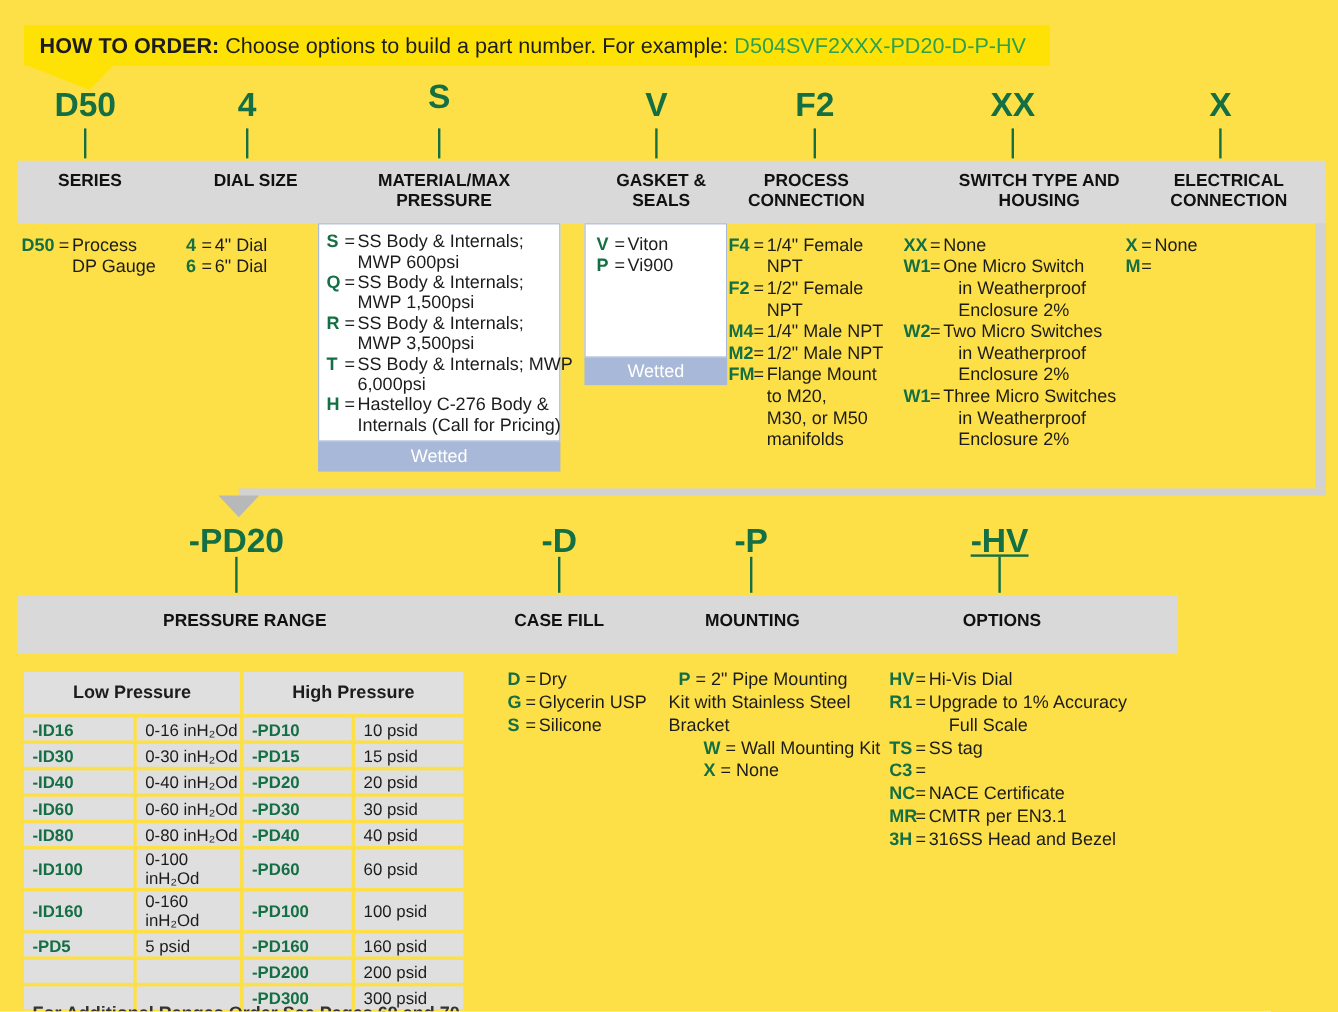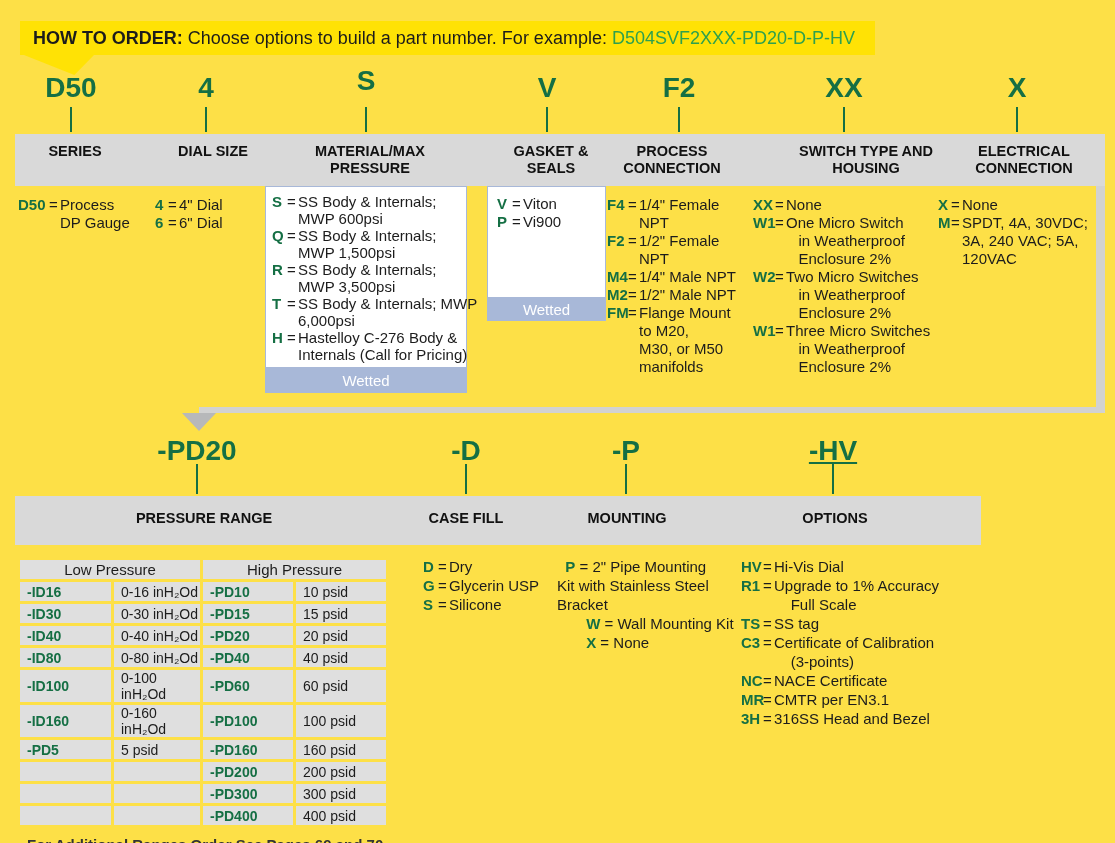--- a/index.html
+++ b/index.html
@@ -62,21 +62,21 @@
   
   #rborder{left:1096px;top:186px;width:9px;height:221px;background:var(--line)}
   #elbowline{left:199px;top:407px;width:906px;height:6px;background:var(--line)}
   #elbowarrow{left:182px;top:413px;width:0;height:0;
     border-left:17px solid transparent;border-right:17px solid transparent;
     border-top:18px solid var(--arrowc)}
 
   
   #ptable{left:17px;top:557px}
   #ptable table{border-collapse:separate;border-spacing:3px;font-size:14px}
-  #ptable th{background:var(--cell);font-weight:normal;font-size:15px;height:19px;text-align:center}
+  #ptable th{background:var(--cell);font-weight:bold;font-size:15px;height:35px;text-align:center}
   #ptable td{background:var(--cell);height:19px;padding:0 0 0 7px;vertical-align:middle}
   #ptable td.pcode{color:var(--green);font-weight:bold}
 
   #list-casefill{left:423px;top:557px;--cw:15px;line-height:19px}
   #mounting{left:557px;top:557px;font-size:15px;line-height:19px;white-space:pre}
   #mounting .gc{color:var(--green);font-weight:bold}
   #list-optcol{left:741px;top:557px;--cw:22px;line-height:19px}
 
   #footer-note{left:27px;top:836px;font-size:15px;font-weight:bold;white-space:nowrap;color:#333}
 </style>
@@ -257,23 +257,20 @@
     </div>
   <div class="olist" id="list-electrical">
       <div class="opt">
         <span class="ocode">X</span>
         <span class="oeq">=</span>
         <span class="odesc">None</span>
       </div>
       <div class="opt">
         <span class="ocode">M</span>
         <span class="oeq">=</span>
-        <span class="odesc">SPDT, 4A, 30VDC;
-3A, 240 VAC; 5A,
-120VAC</span>
       </div>
     </div>
 
   <div class="abs" id="rborder"></div>
   <div class="abs" id="elbowline"></div>
   <div class="abs" id="elbowarrow"></div>
 
   <div id="codes2">
       <div class="code2" style="left: 197px;">-PD20</div>
       <div class="tick tick2" style="left: 196px;"></div>
@@ -319,20 +316,26 @@
             <td class="pcode">-PD15</td>
             <td class="pval">15 psid</td>
           </tr>
           <tr>
             <td class="pcode">-ID40</td>
             <td class="pval">0-40 inH₂Od</td>
             <td class="pcode">-PD20</td>
             <td class="pval">20 psid</td>
           </tr>
           <tr>
+            <td class="pcode">-ID60</td>
+            <td class="pval">0-60 inH₂Od</td>
+            <td class="pcode">-PD30</td>
+            <td class="pval">30 psid</td>
+          </tr>
+          <tr>
             <td class="pcode">-ID80</td>
             <td class="pval">0-80 inH₂Od</td>
             <td class="pcode">-PD40</td>
             <td class="pval">40 psid</td>
           </tr>
           <tr>
             <td class="pcode">-ID100</td>
             <td class="pval">0-100 inH₂Od</td>
             <td class="pcode">-PD60</td>
             <td class="pval">60 psid</td>
@@ -406,22 +409,20 @@
     Full Scale</span>
       </div>
       <div class="opt">
         <span class="ocode">TS</span>
         <span class="oeq">=</span>
         <span class="odesc">SS tag</span>
       </div>
       <div class="opt">
         <span class="ocode">C3</span>
         <span class="oeq">=</span>
-        <span class="odesc">Certificate of Calibration
-    (3-points)</span>
       </div>
       <div class="opt">
         <span class="ocode">NC</span>
         <span class="oeq">=</span>
         <span class="odesc">NACE Certificate</span>
       </div>
       <div class="opt">
         <span class="ocode">MR</span>
         <span class="oeq">=</span>
         <span class="odesc">CMTR per EN3.1</span>

